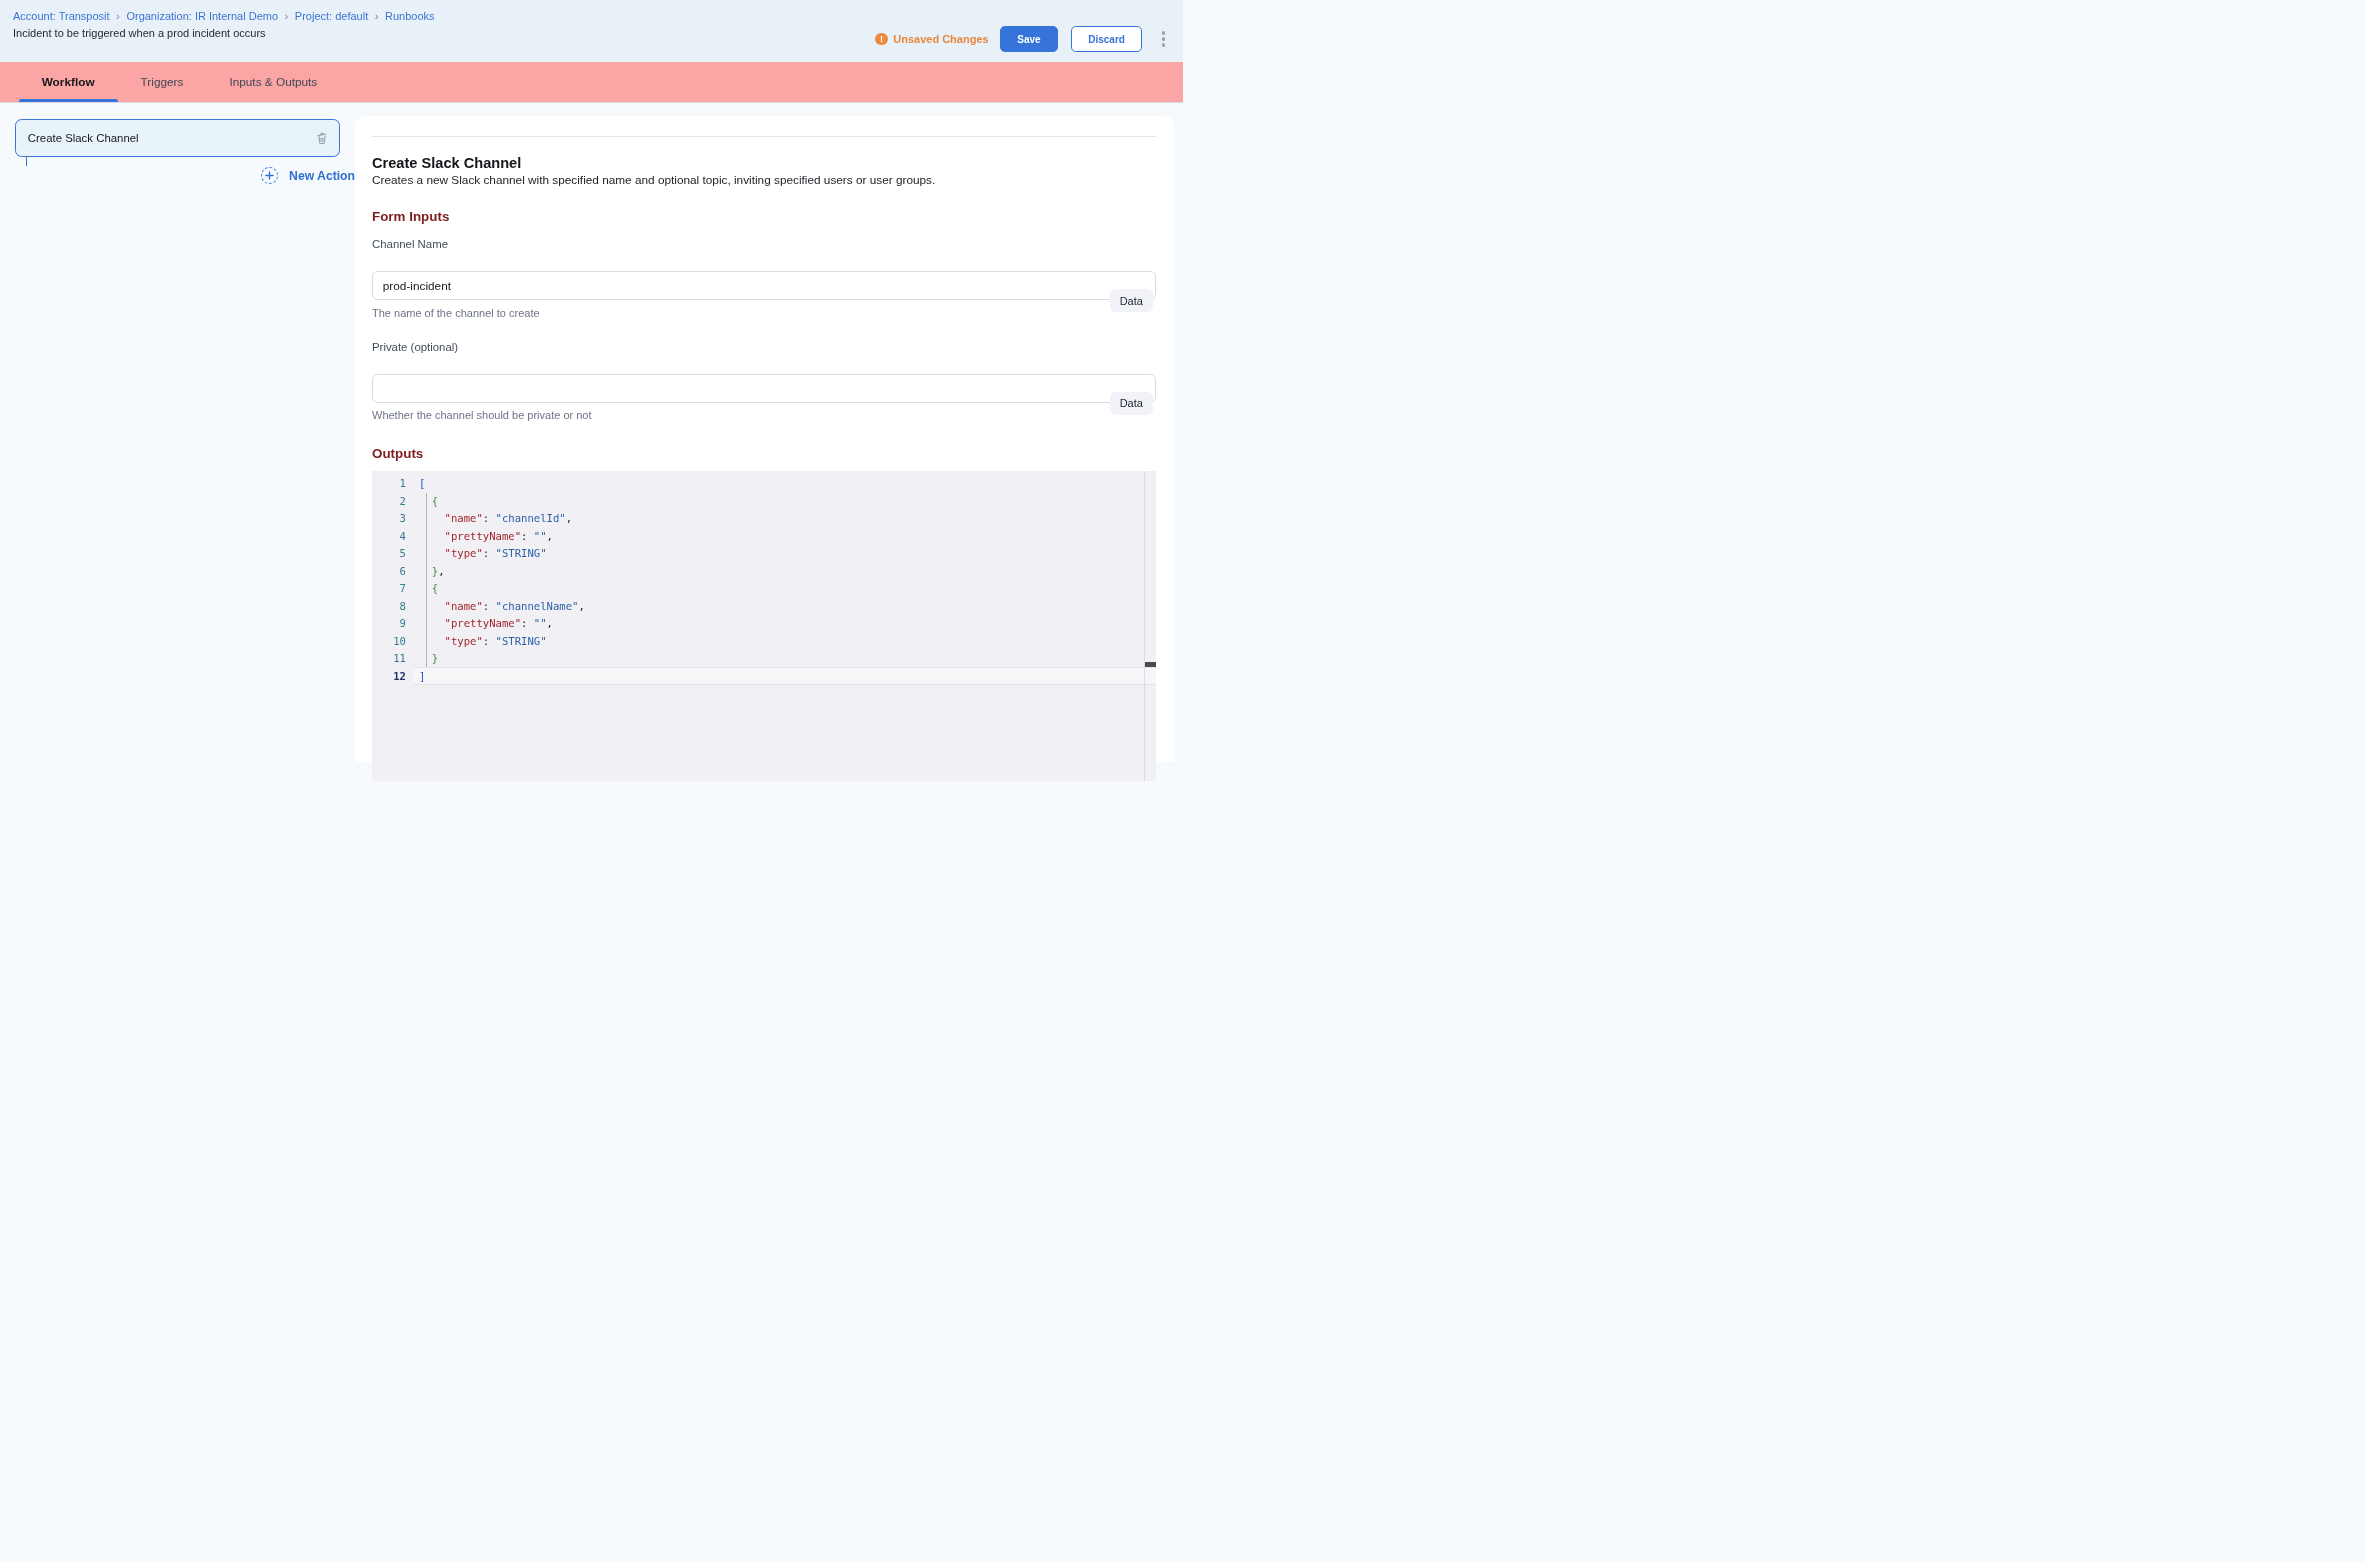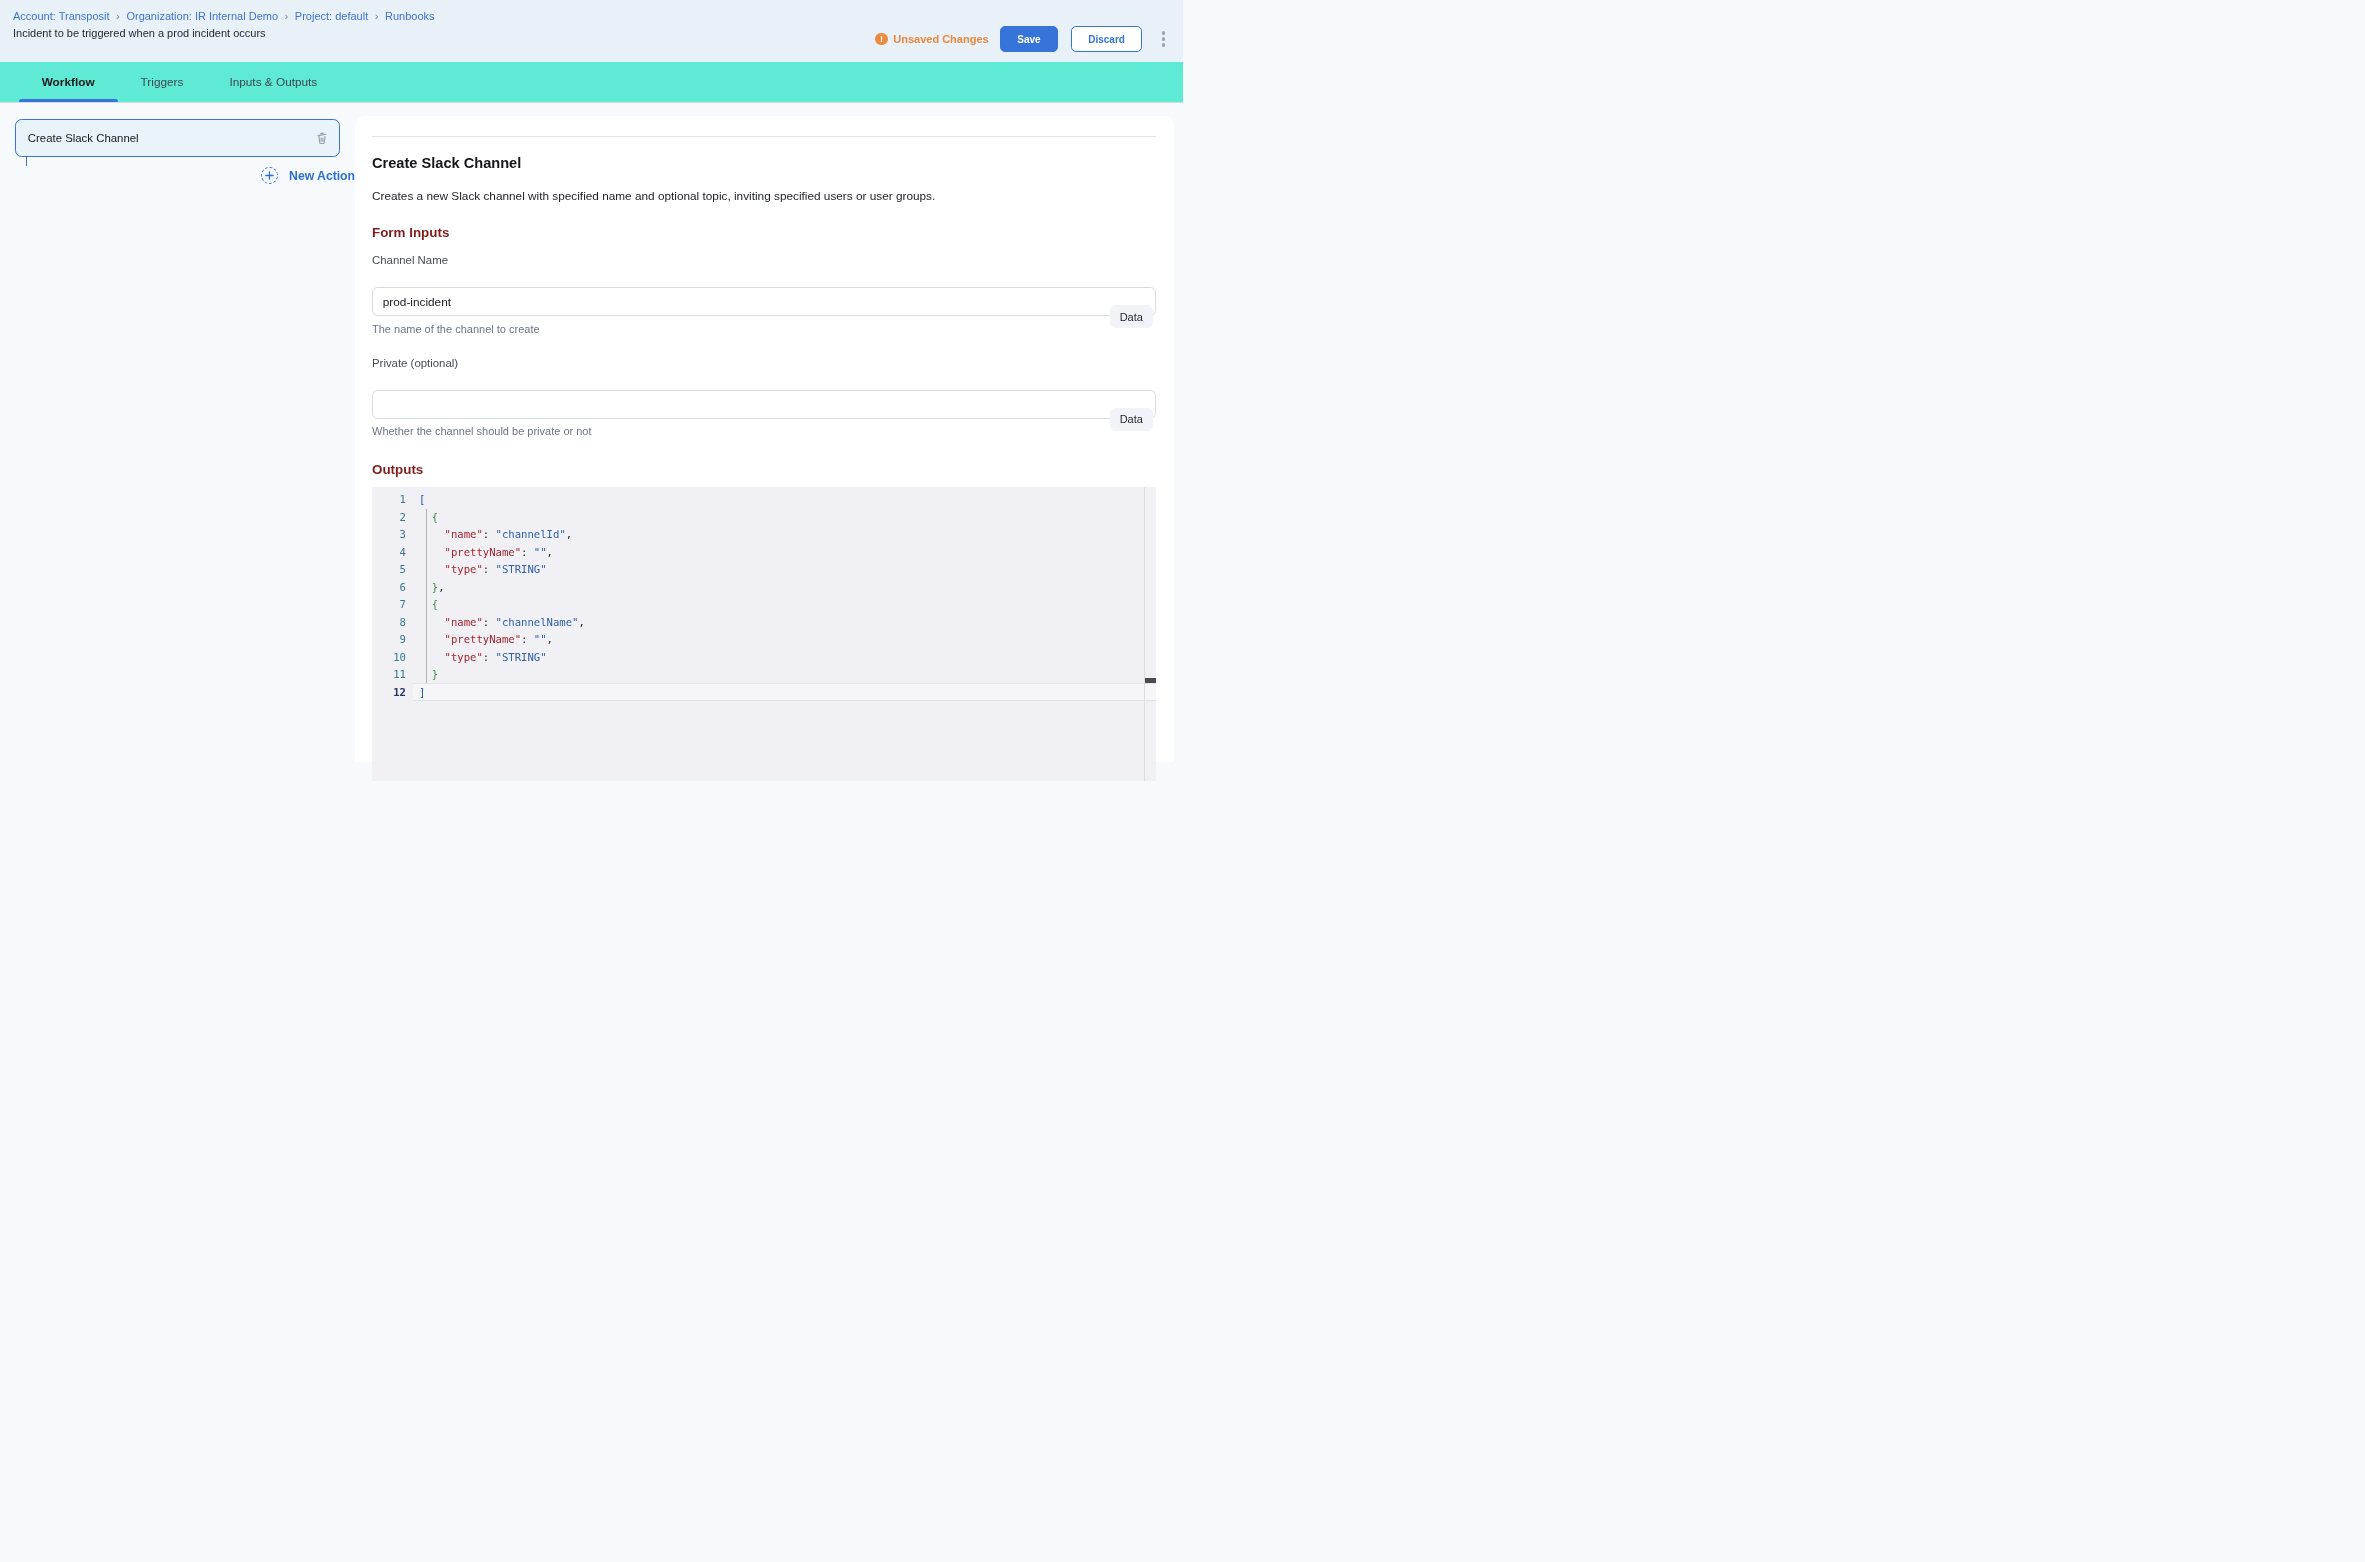--- a/index.html
+++ b/index.html
@@ -20,21 +20,21 @@
   .unsaved { display:flex; align-items:center; gap:5.7px; color:#e8863c; font-size:11px; font-weight:600; }
   .warn-dot { width:12.2px; height:12.2px; border-radius:50%; background:#ec8a3d; color:#fff; font-size:9px;
               font-weight:700; display:flex; align-items:center; justify-content:center; line-height:1; }
   .btn { font-family:inherit; font-size:10px; font-weight:700; border-radius:4.9px; cursor:pointer; }
   .btn-save { background:#3674d9; color:#fff; border:0.8px solid #3674d9; padding:6.5px 16.3px; }
   .btn-discard { background:#fff; color:#3674d9; border:1.2px solid #3674d9; padding:6.1px 16.3px; margin-left:1.6px; }
   .kebab { background:none; border:none; cursor:pointer; display:flex; flex-direction:column; gap:2.8px; padding:4.9px; margin-left:3.3px; }
   .kebab i { width:3.3px; height:3.3px; border-radius:50%; background:#9aa2ae; }
 
   
-  .tabbar { background:#5eead4; height:41px; display:flex; align-items:stretch; padding-left:18.7px; border-bottom:0.8px solid #d8d9e2; }
+  .tabbar { background:#fca5a5; height:41px; display:flex; align-items:stretch; padding-left:18.7px; border-bottom:0.8px solid #d8d9e2; }
   .tab { position:relative; display:flex; align-items:center; padding:0 23px; font-size:11.8px; color:#3f4854; cursor:pointer; }
   .tab.active { color:#15181d; font-weight:700; }
   .tab.active::after { content:""; position:absolute; left:0; right:0; bottom:0; height:3.3px; background:#3674d9; border-radius:2.4px 2.4px 0 0; }
 
   
   .content { display:flex; height:659px; background:#f7fafd; }
   .left-col { width:355px; flex:0 0 355px; position:relative; }
 
   .action-card { margin:16.3px 15.4px 0 15.4px; height:38px; background:#e8f3fa; border:1.2px solid #3b74d6;
                  border-radius:6.5px; display:flex; align-items:center; justify-content:space-between;
@@ -45,21 +45,21 @@
   .connector { position:absolute; left:26px; top:54px; width:1.2px; height:9px; background:#3b74d6; }
   .new-action { display:flex; align-items:center; gap:11px; margin:10px 0 0 18px; cursor:pointer;justify-content:flex-end; }
   .plus-circle { width:17px; height:17px; border:1.2px dashed #3b74d6; border-radius:50%;
                  display:flex; align-items:center; justify-content:center; color:#2d6fd3; }
   .new-action .label { font-size:12.2px; font-weight:700; color:#2d6fd3; }
 
   
   .panel { flex:1; background:#fff; margin:13px 9px 0 0; border-radius:9.8px 9.8px 0 0; padding:0 18px 0 17px; }
   .panel hr { border:none; border-top:0.8px solid #e3e3e8; margin-top:20.3px; }
   .detail-title { margin-top:18px; font-size:14.6px; font-weight:700; color:#14161a; }
-  .detail-desc { margin-top:18px; font-size:11.8px; color:#1b1e24; }
+  .detail-desc { margin-top:2px; font-size:11.8px; color:#1b1e24; }
   .section-h { margin-top:22px; font-size:13.4px; font-weight:700; color:#7f1d1d; }
   .field-label { margin-top:14px; font-size:11.4px; color:#434c59; }
   .input-wrap { position:relative; margin-top:21px; }
   .text-input { width:100%; height:29px; border:0.8px solid #d7dbe2; border-radius:5.7px; font-family:inherit;
                 font-size:11.8px; color:#16191f; padding:0 63px 0 9.8px; background:#fff; outline:none; }
   .data-btn { position:absolute; right:3.3px; top:18px; height:23px; padding:0 9.8px; background:#f2f3f8;
               border:none; border-radius:5.7px; font-family:inherit; font-size:11px; font-weight:500;
               color:#232830; cursor:pointer; }
   .helper { margin-top:6.5px; font-size:11px; color:#6c7486; }
   .spacer-26 { height:8.1px; }

